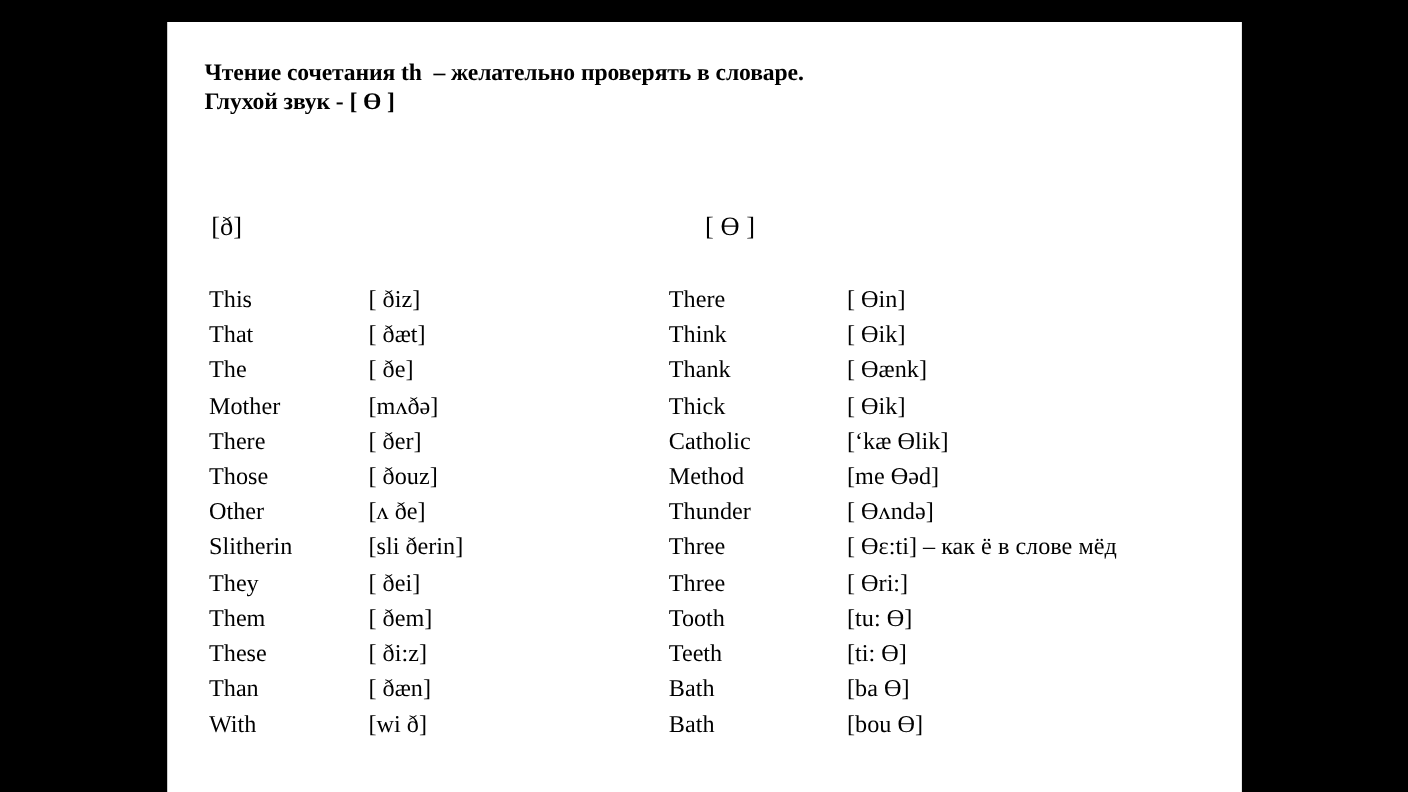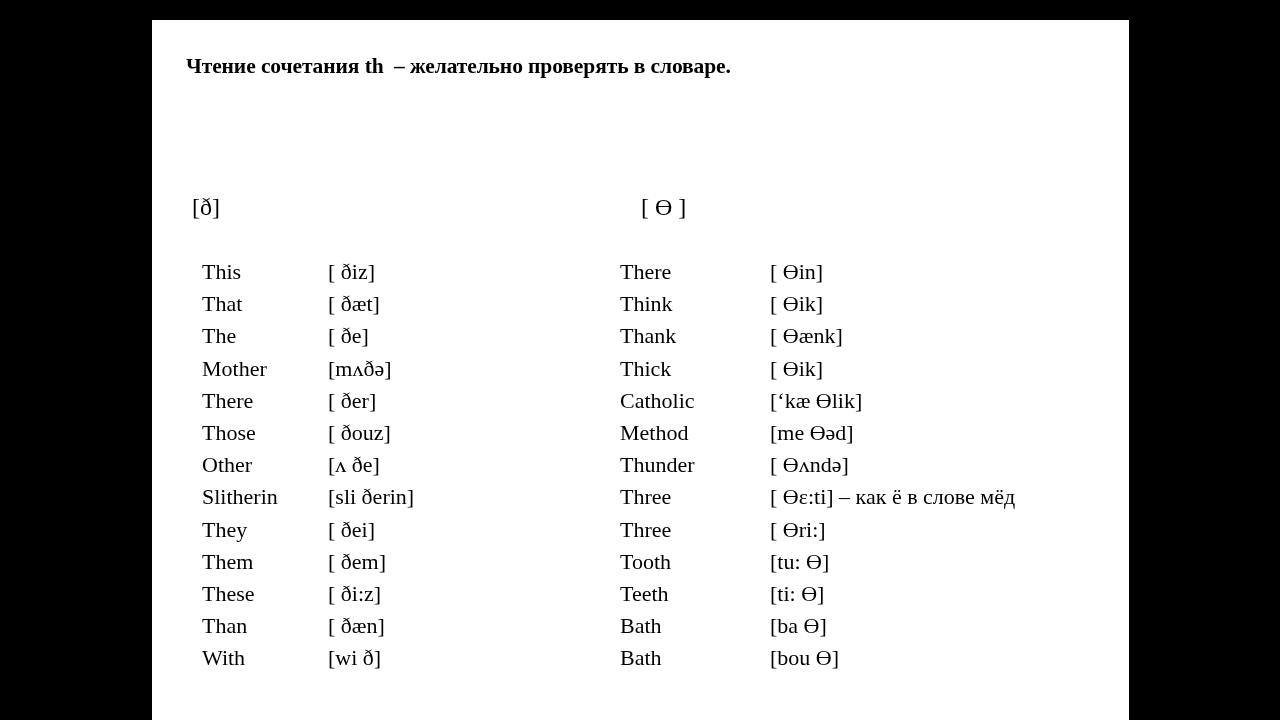--- a/index.html
+++ b/index.html
@@ -86,36 +86,37 @@
   .word-transcription,
   .word-note {
     position: absolute;
     top: 0;
     font-family: "Liberation Serif", "DejaVu Serif", serif;
     font-size: 22px;
     line-height: 31px;
     color: #000000;
     white-space: pre;
   }
-  .word-term { left: 16px; }
-  .word-transcription { left: 142px; }
+  .word-term { left: 4px; }
+  .word-transcription { left: 149px; }
   #voiceless-column .word-transcription { left: 166px; font-family: Liberation Serif, serif; }
 </style>
 </head>
 <body>
 
 <div id="slide-stage">
 
   <div id="letterbox-left" style="position: absolute; left: 0px; top: 0px; width: 152px; height: 720px; background: rgb(0, 0, 0);"></div>
   <div id="letterbox-right" style="position: absolute; left: 1129px; top: 0px; width: 151px; height: 720px; background: rgb(0, 0, 0);"></div>
 
   <div id="slide-canvas" style="background: rgb(255, 255, 255);">
 
     <div id="heading-block">
       <div class="heading-line">Чтение сочетания th  – желательно проверять в словаре.</div>
+      <div class="heading-line">Глухой звук - [ Ө ]</div>
     </div>
 
     <div id="section-headers">
       <div class="section-symbol" id="voiced-symbol">[ð]</div>
       <div class="section-symbol" id="voiceless-symbol">[ Ө ]</div>
     </div>
 
     <div id="word-tables">
       <div class="word-column" id="voiced-column">
           <div class="word-row">

